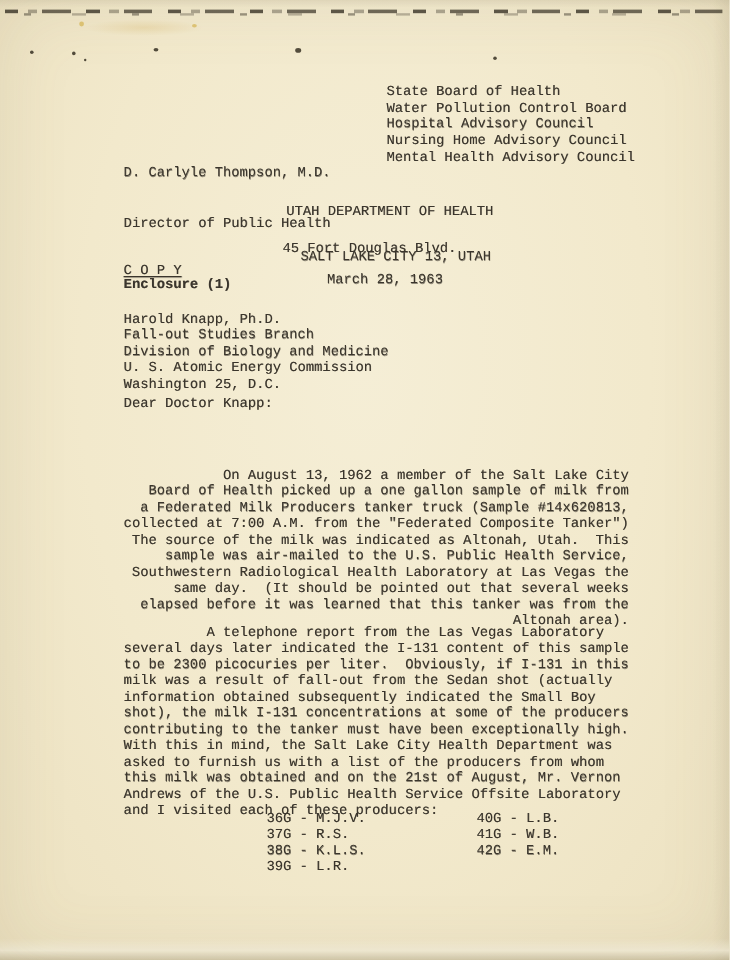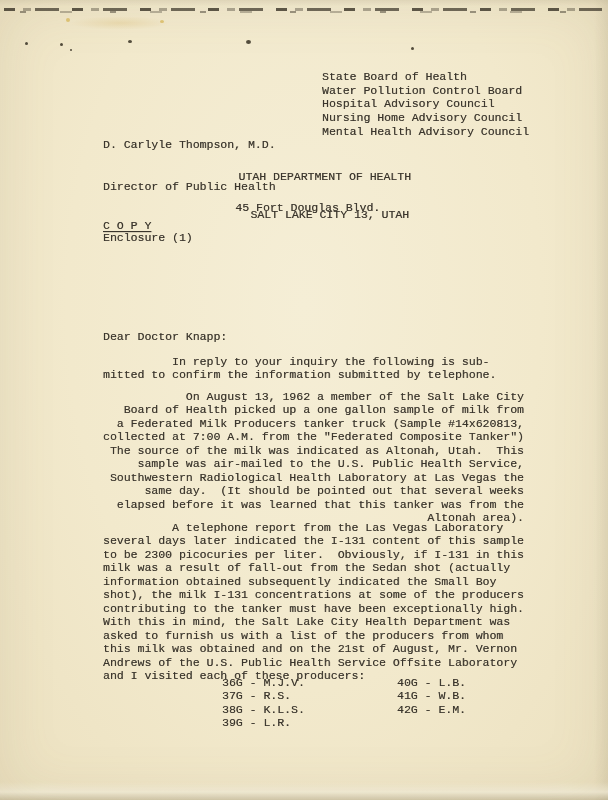--- a/index.html
+++ b/index.html
@@ -37,21 +37,21 @@
   .official   { left: 103px; top: 111px; }
   .org-name   { top: 157px; }
   .org-name span  { display:inline-block; transform: translateX(7px); }
   .org-street { top: 176px; }
   .org-street span{ display:inline-block; transform: translateX(-10px); margin-top: 12px; }
   .org-city   { top: 195px; }
   .org-city span  { display:inline-block; transform: translateX(12px); font-family: Liberation Mono, monospace; }
   .org-date   { top: 214px; }
   .org-date span  { display:inline-block; transform: translateX(3px); }
   .copy-stamp { left: 103px; top: 219px; }
-  .enclosure  { left: 103px; top: 231px; }
+  .enclosure  { left: 103px; top: 231px; font-weight: bold; }
   .recipient  { left: 103px; top: 260px; }
   .salutation { left: 103px; top: 330px; }
   .para-1     { left: 103px; top: 355px; }
   .para-2     { left: 103px; top: 390px; text-align: right; }
   .para-3     { left: 103px; top: 521px; }
   .producers-col1 { left: 222px; top: 676px; }
   .producers-col2 { left: 361px; top: 676px; margin-left: 36px; }
 
   
   .torn-edge {
@@ -119,29 +119,35 @@
 
   <div class="txt centerline org-name">
     <span>UTAH DEPARTMENT OF HEALTH</span>
   </div>
   <div class="txt centerline org-street">
     <span>45 Fort Douglas Blvd.</span>
   </div>
   <div class="txt centerline org-city">
     <span>SALT LAKE CITY 13, UTAH</span>
   </div>
+  <div class="txt centerline org-date">
+    <span>March 28, 1963</span>
+  </div>
 
   <div class="txt copy-stamp underlined">C O P Y</div>
   <div class="txt enclosure">Enclosure (1)</div>
 
+  <div class="txt recipient">Harold Knapp, Ph.D.
+Fall-out Studies Branch
+Division of Biology and Medicine
+U. S. Atomic Energy Commission
+Washington 25, D.C.</div>
 
   <div class="txt salutation">Dear Doctor Knapp:</div>
 
-  <div class="txt para-1">          In reply to your inquiry the following is sub-
-mitted to confirm the information submitted by telephone.</div>
 
   <div class="txt para-2">          On August 13, 1962 a member of the Salt Lake City
 Board of Health picked up a one gallon sample of milk from
 a Federated Milk Producers tanker truck (Sample #14x620813,
 collected at 7:00 A.M. from the "Federated Composite Tanker")
 The source of the milk was indicated as Altonah, Utah.  This
 sample was air-mailed to the U.S. Public Health Service,
 Southwestern Radiological Health Laboratory at Las Vegas the
 same day.  (It should be pointed out that several weeks
 elapsed before it was learned that this tanker was from the

